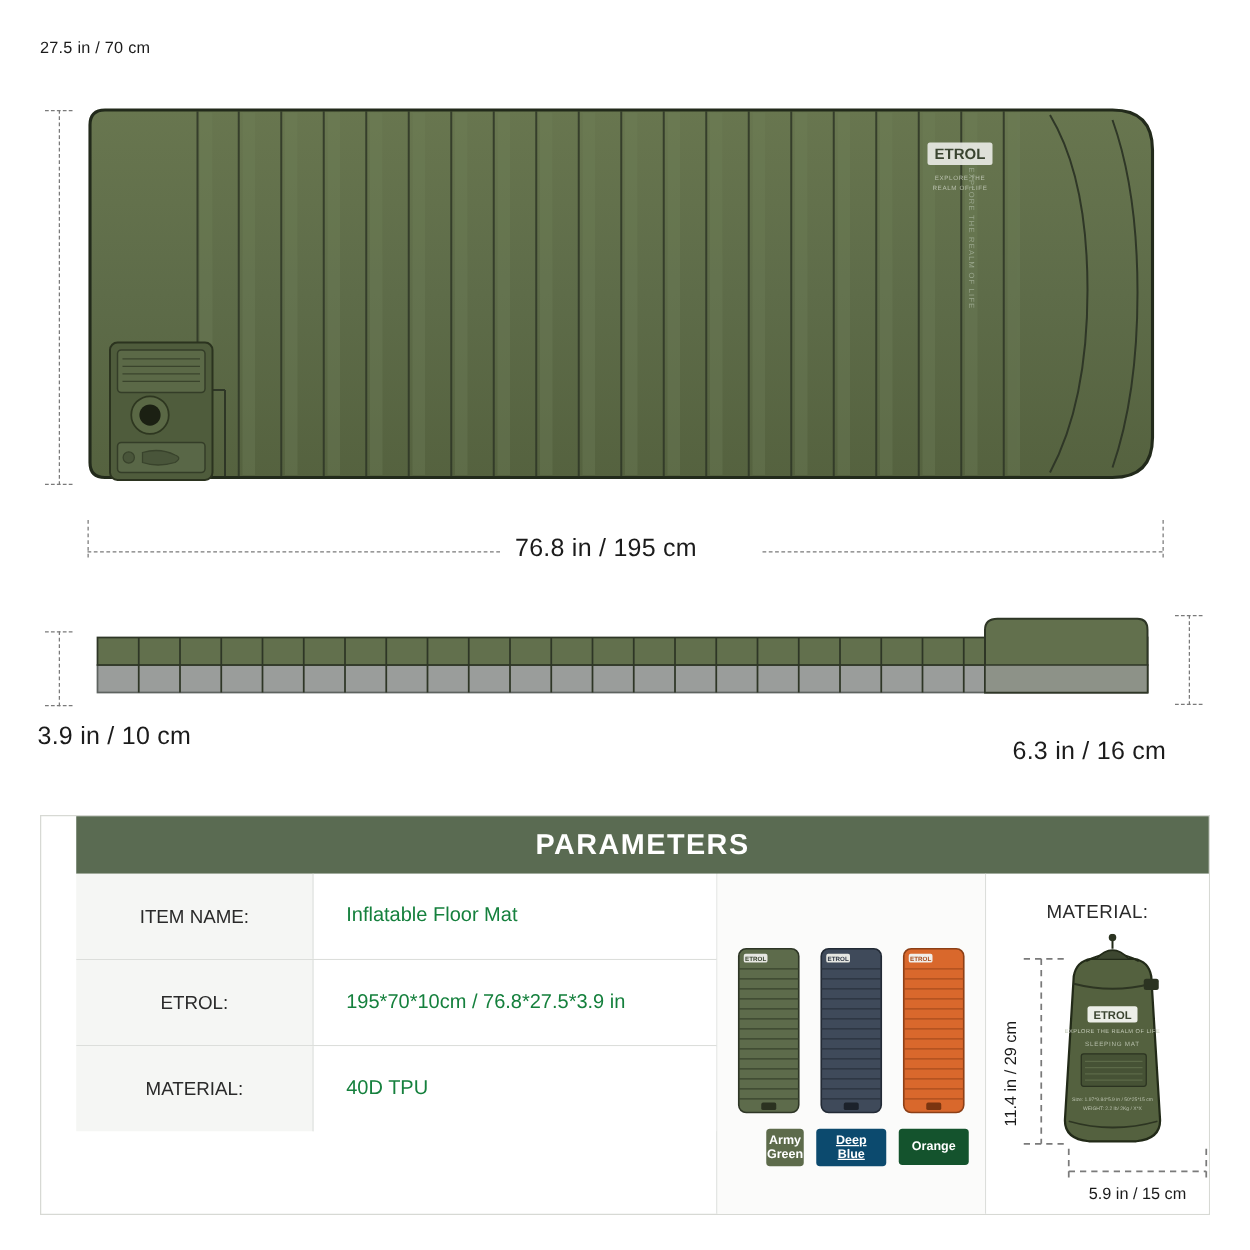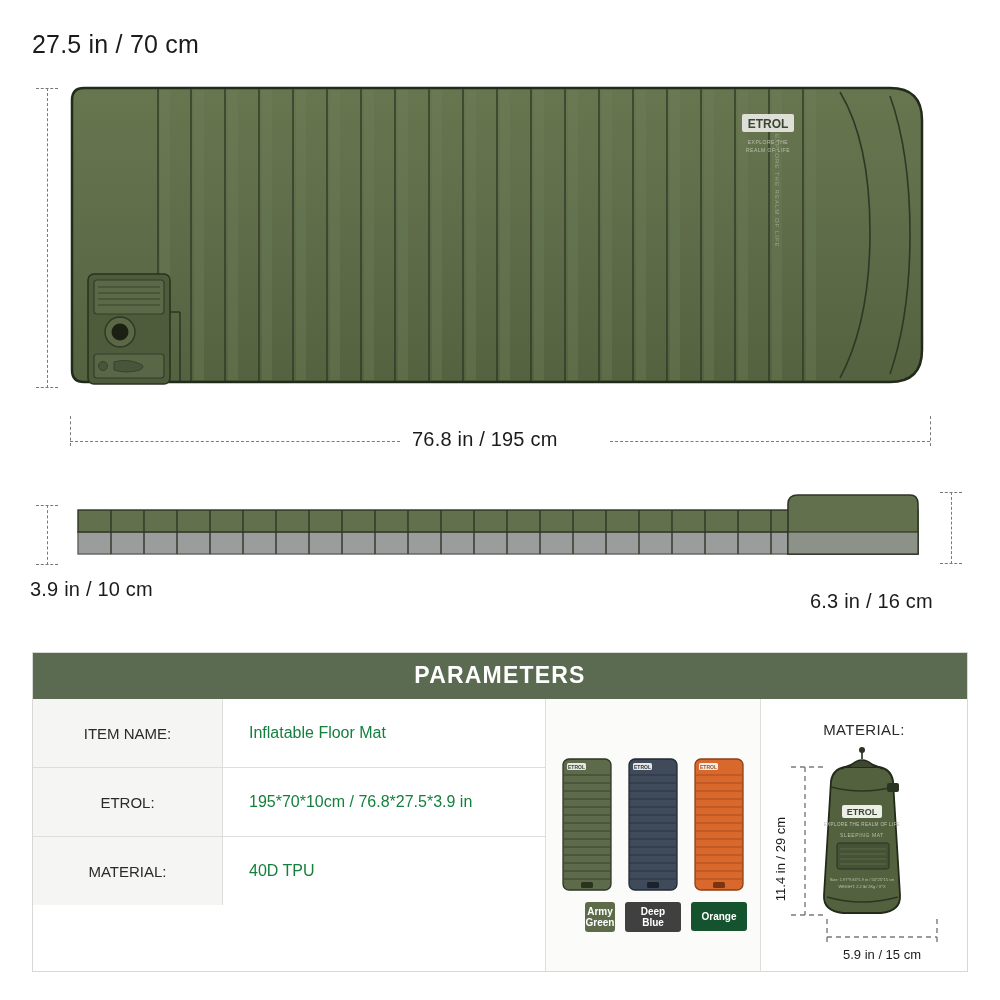--- a/index.html
+++ b/index.html
@@ -20,21 +20,21 @@
   .abs { position: absolute; }
   .dash-h {
     border-top: 1.5px dashed #7a7a7a;
     height: 0;
   }
   .dash-v {
     border-left: 1.5px dashed #7a7a7a;
     width: 0;
   }
   .dim-label {
-    font-size: 25px;
+    font-size: 13px;
     color: #1b1b1b;
     letter-spacing: .2px;
     white-space: nowrap;
   }
 
   
   #topview-wrap { left: 70px; top: 82px; width: 860px; height: 305px; }
   #topview-wrap svg { display: block; }
 
   
@@ -42,20 +42,21 @@
   #sideview-wrap svg { display: block; }
 
   
   #params {
     position: absolute;
     left: 32px;
     top: 652px;
     width: 936px;
     border: 1px solid #d7d9d4;
     box-sizing: border-box;
+    padding-left: 28px;
   }
   #params-header {
     background: #5a6b52;
     color: #ffffff;
     text-align: center;
     font-size: 23px;
     font-weight: bold;
     letter-spacing: 1.2px;
     padding: 9px 0 10px 0;
   }
@@ -365,21 +366,21 @@
                 <path d="M4,90 H52"></path>
                 <path d="M4,98 H52"></path>
                 <path d="M4,106 H52"></path>
               <path d="M4,114 H52"></path>
                 <path d="M4,122 H52"></path>
             </g>
             <rect x="8" y="6" width="19" height="7" rx="1.5" fill="#e6e7e2"></rect>
             <text x="17.5" y="11.8" font-family="Liberation Sans, sans-serif" font-size="5" font-weight="bold" fill="#2f3846" text-anchor="middle">ETROL</text>
             <rect x="22" y="125" width="12" height="6" rx="1.5" fill="#1c222b"></rect>
           </svg>
-          <div class="swatch-tag" style="background:#404040;">
+          <div class="swatch-tag" style="background:#0c4a6e;text-decoration:underline;">
             <span>Deep</span><br>
             <span>Blue</span>
           </div>
         </div>
 
         <div class="swatch">
           <svg class="swatch-img" viewBox="0 0 56 135" xmlns="http://www.w3.org/2000/svg">
             <rect x="4" y="2" width="48" height="131" rx="6" fill="#d9682c" stroke="#8c3f16" stroke-width="1.3"></rect>
             <g stroke="#a84c1d" stroke-width="1">
               <path d="M4,18 H52"></path>

